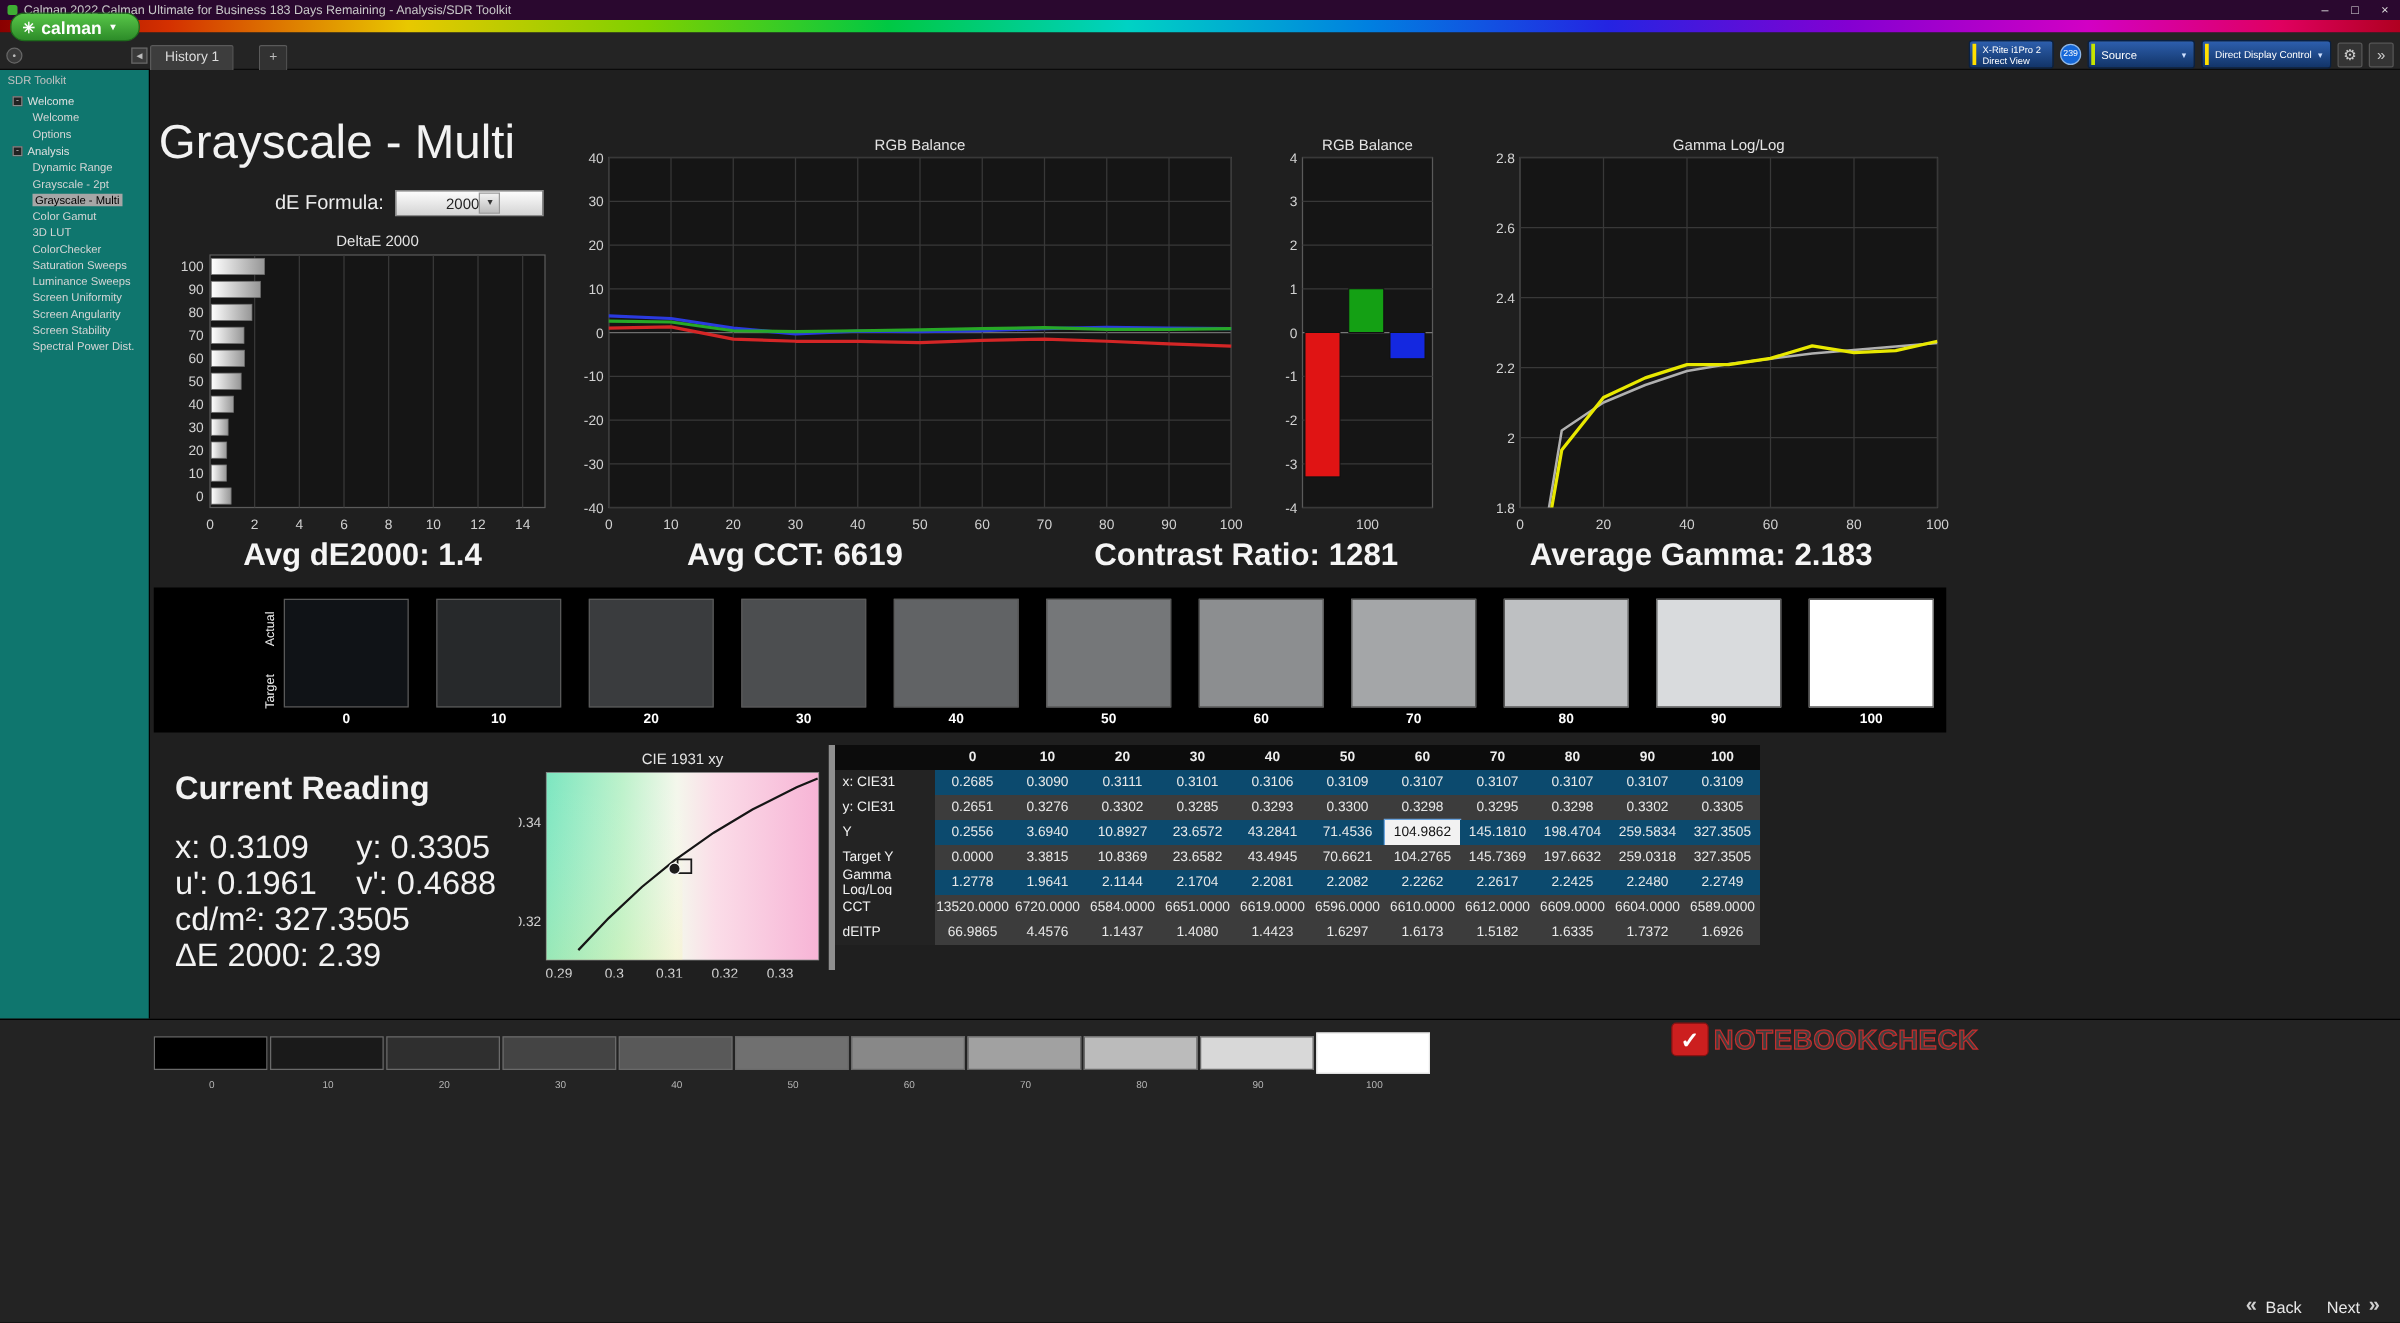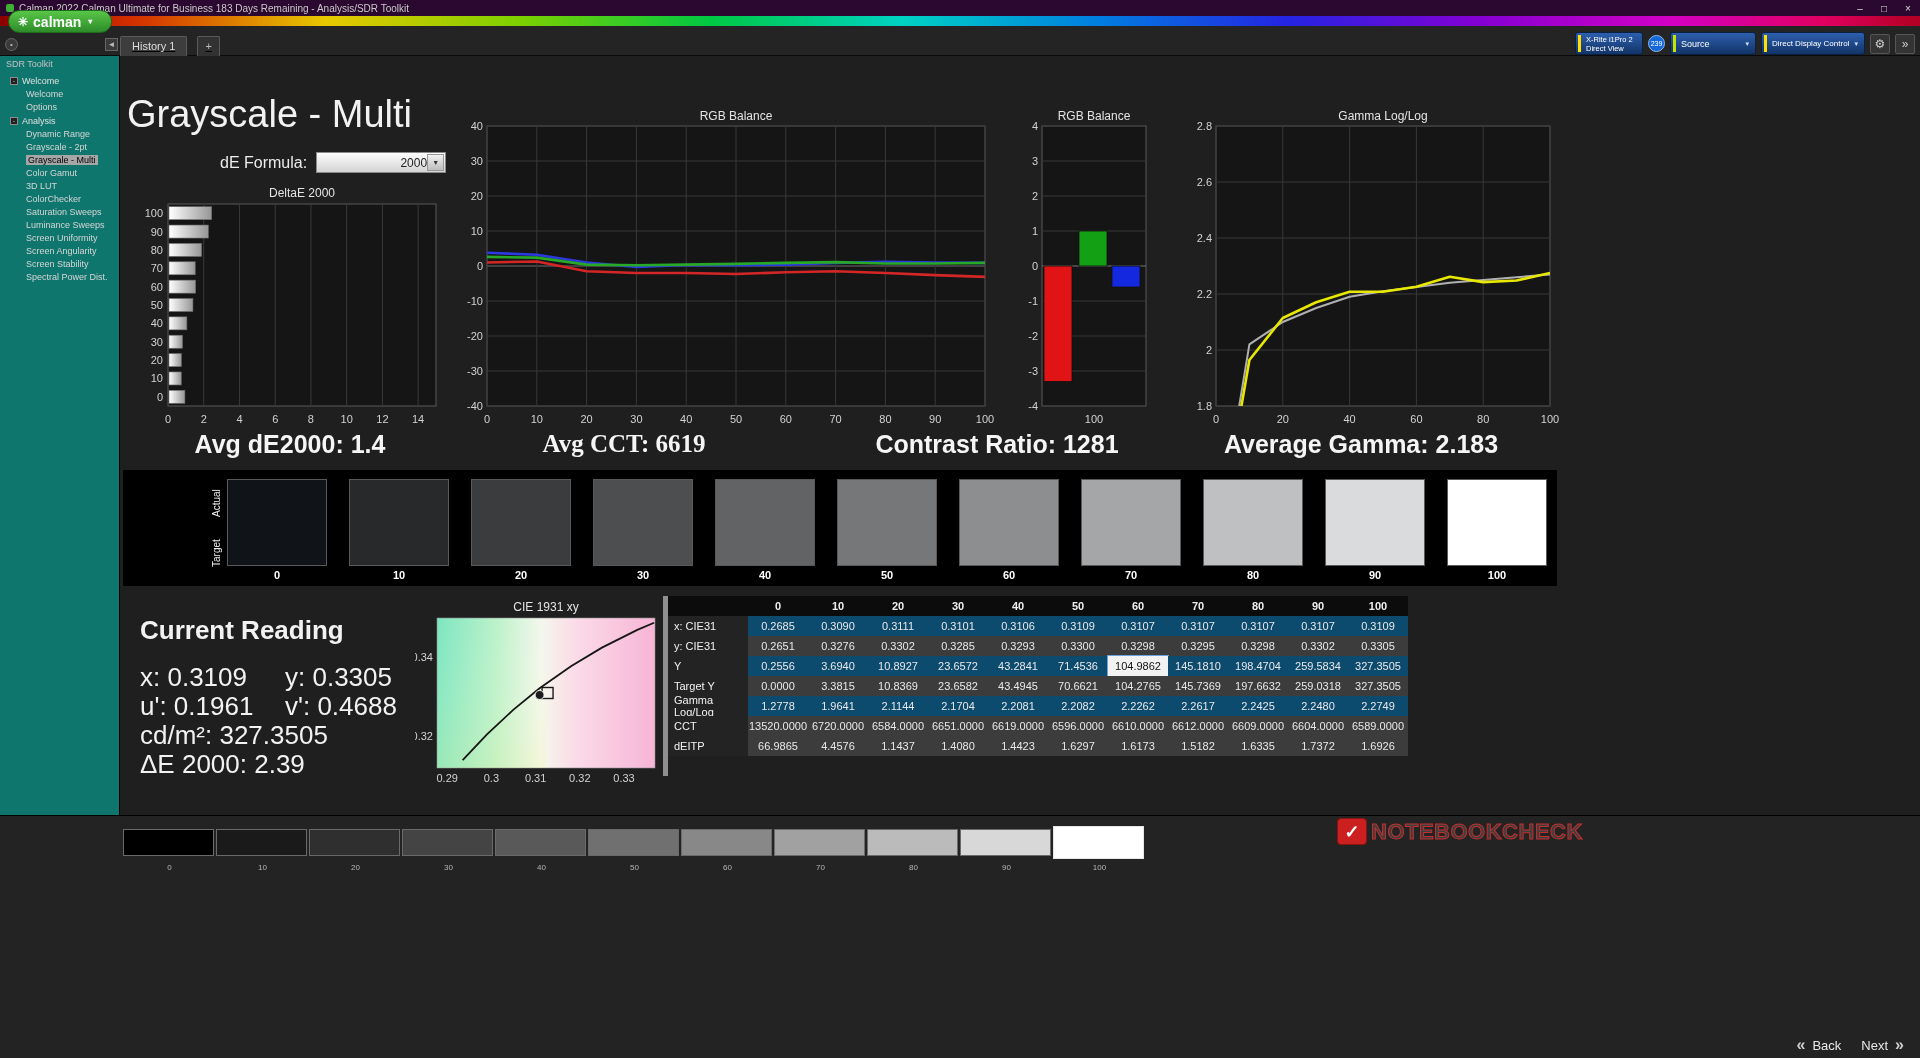--- a/index.html
+++ b/index.html
@@ -17,21 +17,21 @@
 
   
   .logo-pill { position:absolute; left:8px; top:10px; height:23px; min-width:104px; z-index:6;
     background:linear-gradient(#58c648,#2d8c29); border:1px solid #1e6b1c; border-radius:12px;
     display:flex; align-items:center; gap:5px; padding:0 9px; color:#fff; font-weight:700; font-size:14px; }
   .logo-mark { color:#fff; font-size:12px; }
   .logo-caret { font-size:8px; margin-left:2px; }
 
   
   .headerbar { position:absolute; top:26px; left:0; right:0; height:30px; background:#242424; border-bottom:1px solid #0a0a0a; }
-  .tabbar { position:absolute; left:120px; top:33px; height:23px; display:flex; align-items:flex-end; gap:10px;text-decoration:underline; }
+  .tabbar { position:absolute; left:120px; top:33px; height:23px; display:flex; align-items:flex-end; gap:20px; }
   .tab { background:#3d3d3d; border:1px solid #5a5a5a; border-bottom:none; border-radius:2px 2px 0 0;
          color:#ddd; font-size:11px; padding:3px 11px 4px; }
   .tab.add { padding:3px 7px 4px; background:#323232; color:#bbb; }
 
   .toprights { position:absolute; right:5px; top:32px; display:flex; gap:5px; align-items:center; }
   .hwbtn { height:23px; background:linear-gradient(#2d5fae,#123467); border:1px solid #0a2040; border-radius:3px;
            color:#fff; display:flex; align-items:center; position:relative; padding:0 6px 0 10px; }
   .hwbtn::before { content:""; position:absolute; left:2px; top:2px; bottom:2px; width:3px; background:#ffe000; }
   .hwbtn.src::before { background:#c6e400; }
   .hwbtn.meter { flex-direction:column; justify-content:center; width:68px; font-size:7.5px; line-height:9px; align-items:flex-start; }
@@ -53,35 +53,35 @@
   .tg { color:#e0e0e0; font-size:9px; padding:2px 0 2px 10px; display:flex; align-items:center; }
   .tg .box { display:inline-block; width:8px; height:8px; border:1px solid #8a8a8a; margin-right:4px;
              font-size:7px; line-height:6px; text-align:center; color:#ccc; background:#222; }
   .ti { font-size:9px; color:#d6d6d6; padding:1px 2px 2px 26px; white-space:nowrap; }
   .ti.sel span { background:#a6a6a6; color:#000; padding:0 2px; }
 
   
   .main-title { position:absolute; left:127px; top:93px; font-size:38px; font-weight:400; color:#f2f2f2; }
   .formula { position:absolute; left:220px; top:152px; display:flex; align-items:center; gap:9px; }
   .formula label { font-size:16px; color:#ececec; }
-  .dd-box { width:130px; height:21px; background:linear-gradient(#fdfdfd,#d4d4d4); border:1px solid #8a8a8a;
-            color:#222; font-size:12px; display:flex; align-items:center; justify-content:flex-end; padding-left:7px; }
+  .dd-box { width:119px; height:21px; background:linear-gradient(#fdfdfd,#d4d4d4); border:1px solid #8a8a8a;
+            color:#222; font-size:12px; display:flex; align-items:center; justify-content:center; padding-left:7px; }
   .dd-arrow { width:17px; height:17px; margin-right:1px; background:linear-gradient(#f2f2f2,#bdbdbd); border:1px solid #999;
               font-size:7px; color:#333; display:flex; align-items:center; justify-content:center; }
 
   .chart { position:absolute; }
   #chart-deltae { left:128px; top:186px; width:322px; height:246px; }
   #chart-rgbline { left:455px; top:108px; width:560px; height:322px; }
   #chart-rgbbars { left:1018px; top:108px; width:144px; height:322px; }
   #chart-gamma { left:1178px; top:108px; width:384px; height:322px; }
   #chart-cie { left:415px; top:602px; width:250px; height:180px; }
 
   .stat { position:absolute; top:430px; font-size:25px; font-weight:600; color:#f5f5f5; text-align:center; }
   #stat-de { left:128px; width:324px; }
-  #stat-cct { left:443px; width:362px;font-family:Liberation Serif, serif; }
+  #stat-cct { left:455px; width:362px; }
   #stat-contrast { left:818px; width:358px; }
   #stat-gamma { left:1180px; width:362px; }
 
   
   .swatchband { position:absolute; left:123px; top:470px; width:1434px; height:116px; background:#000; }
   .rowlab { position:absolute; left:88px; writing-mode:vertical-rl; transform:rotate(180deg);
             font-size:10px; color:#f0f0f0; text-align:center; }
   .rowlab.actual { top:10px; height:46px; }
   .rowlab.target { top:60px; height:46px; }
   #swatches { position:absolute; left:104px; top:9px; display:flex; }

